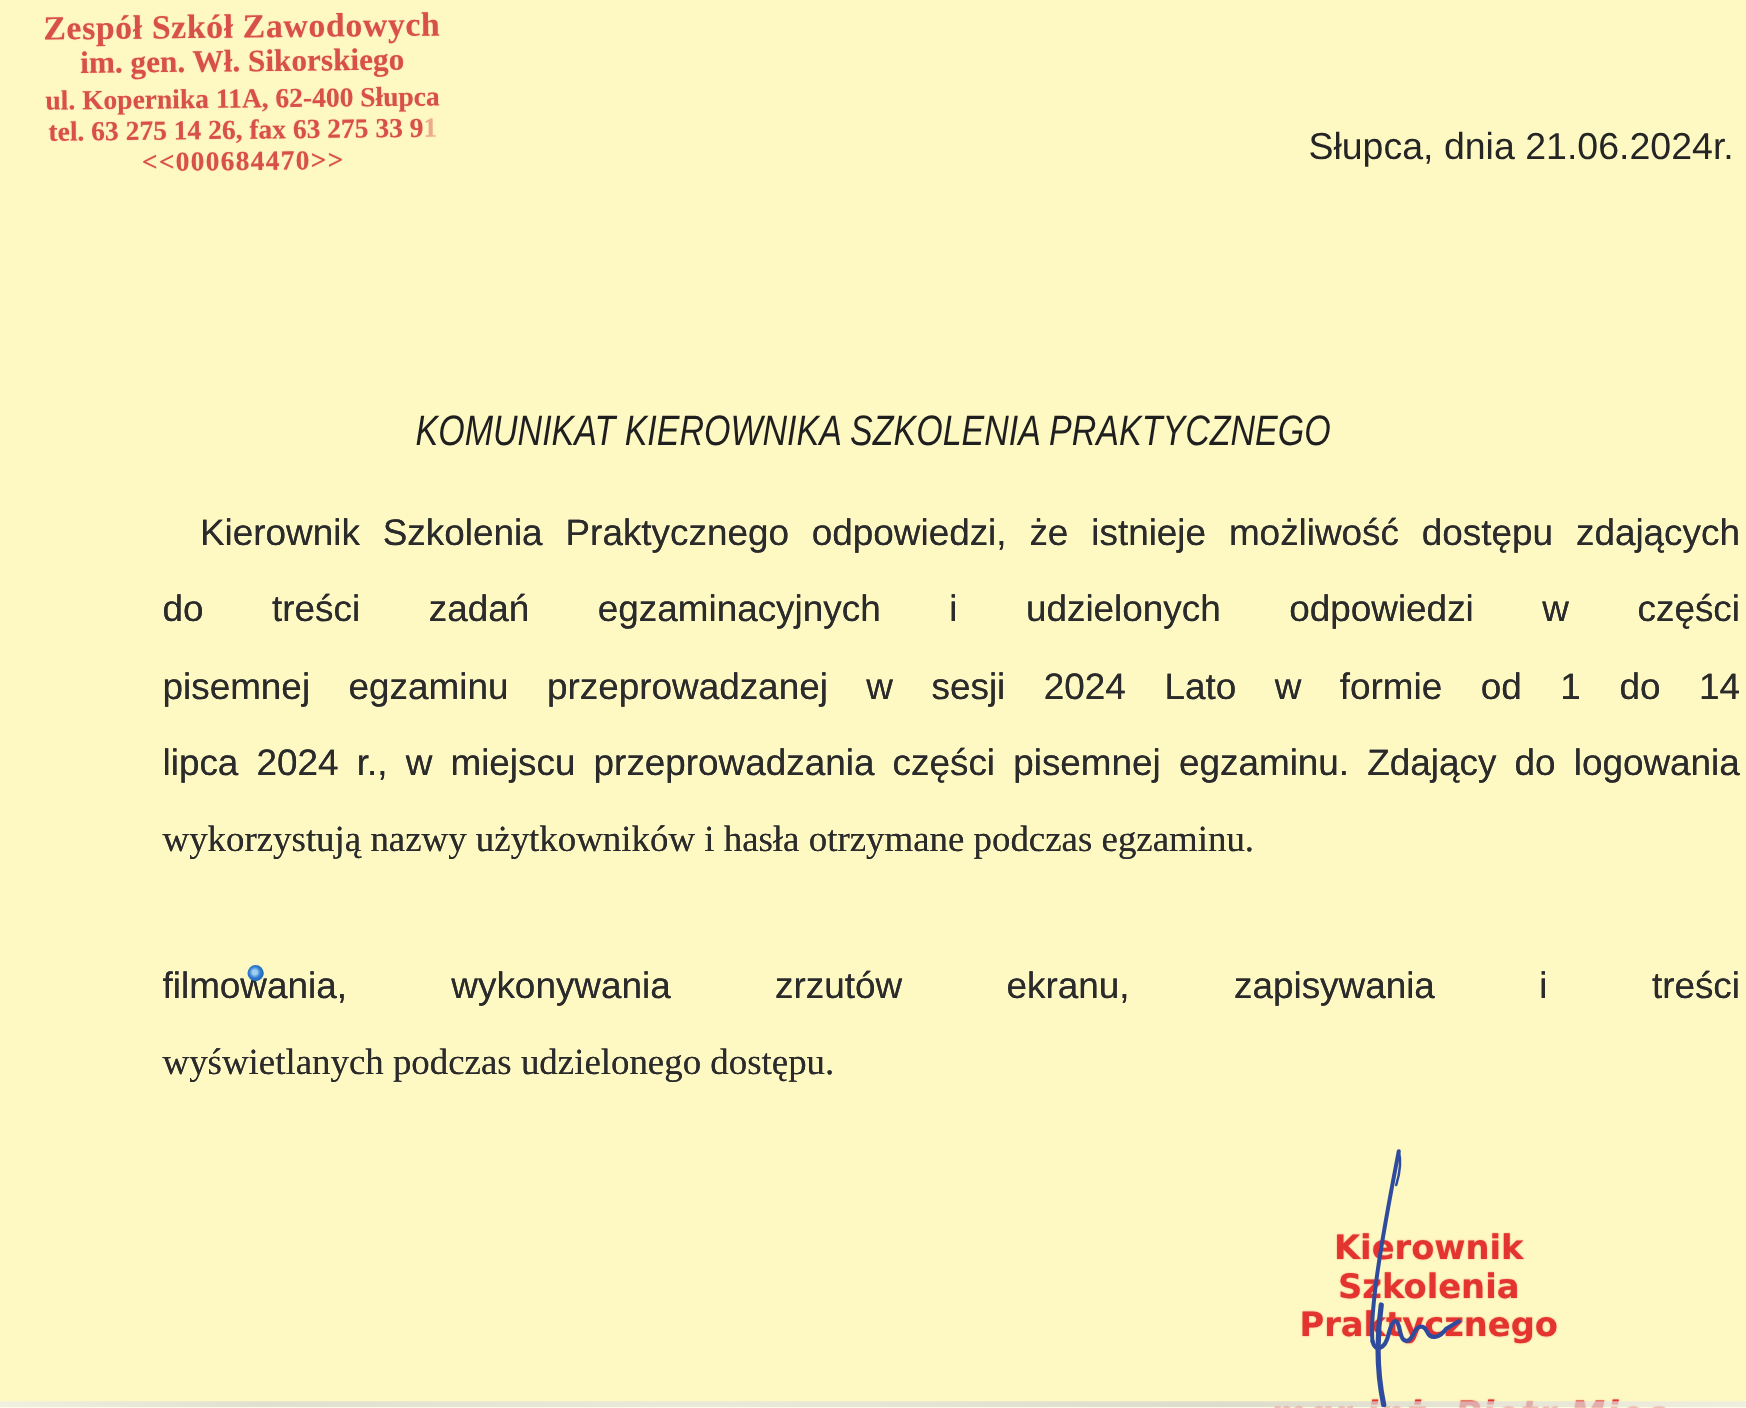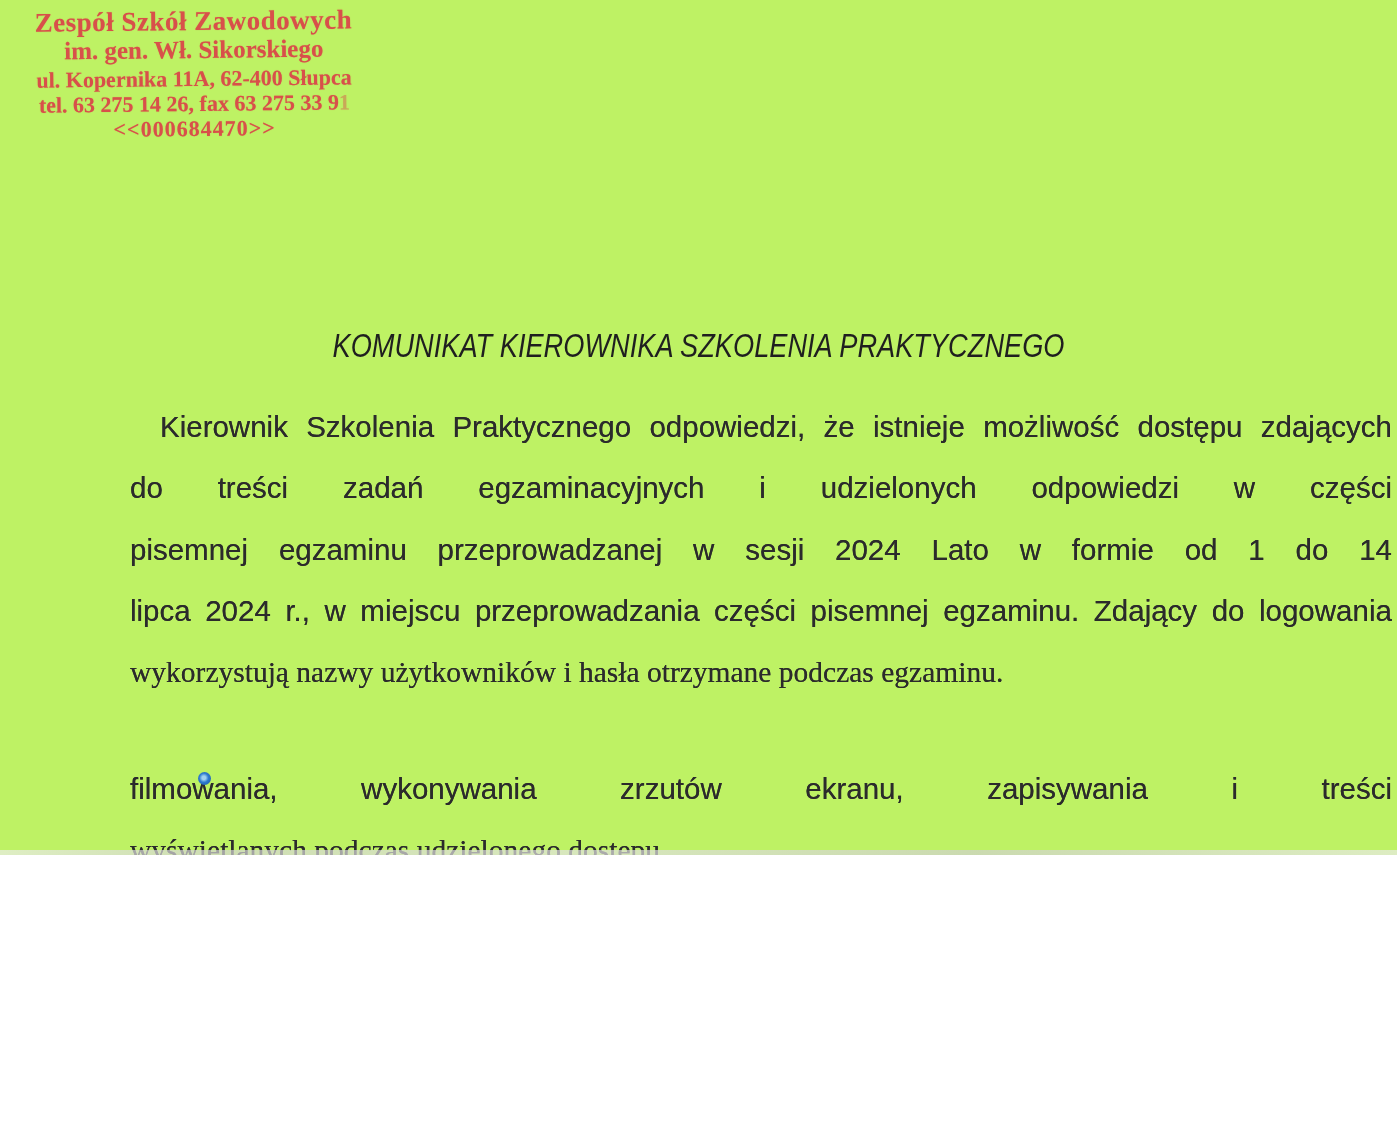--- a/index.html
+++ b/index.html
@@ -1,17 +1,17 @@
 <!DOCTYPE html>
 <html><head>
 <meta charset="utf-8">
 <style>
   html,body{margin:0;padding:0;background:#ffffff;}
   .page{
-    position:relative;width:1397px;height:855px;background:#bef264;overflow:hidden;
+    position:relative;width:1397px;height:1126px;background:#fef9c3;overflow:hidden;
     font-family:"Liberation Sans",sans-serif;color:#2b2b2b;
   }
 
   
   .stamp-top{
     position:absolute;left:4px;top:6px;width:380px;text-align:center;
     font-family:"Liberation Serif",serif;font-weight:700;line-height:1.12;
     transform:rotate(-0.6deg);
     text-shadow:0 0 1px rgba(217,80,74,.45);
   }
@@ -68,20 +68,21 @@
 <div class="page">
 
   <div class="stamp-top" style="color: rgb(216, 80, 74);">
     <div class="st1">Zespół Szkół Zawodowych</div>
     <div class="st2">im. gen. Wł. Sikorskiego</div>
     <div class="st3">ul. Kopernika 11A, 62-400 Słupca</div>
     <div class="st4"><span>tel. 63 275 14 26, fax 63 275 33 9</span><span class="partial">1</span></div>
     <div class="st5">&lt;&lt;000684470&gt;&gt;</div>
   </div>
 
+  <div class="date">Słupca, dnia 21.06.2024r.</div>
 
   <div class="heading">
     <span>KOMUNIKAT KIEROWNIKA SZKOLENIA PRAKTYCZNEGO</span>
   </div>
 
   <div class="para" id="p1">
     <div class="jline indent">
         <span>Kierownik</span>
         <span>Szkolenia</span>
         <span>Praktycznego</span>

